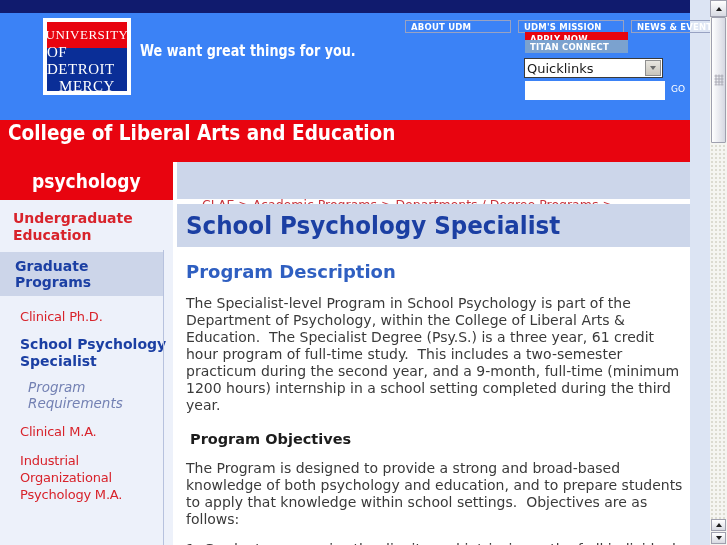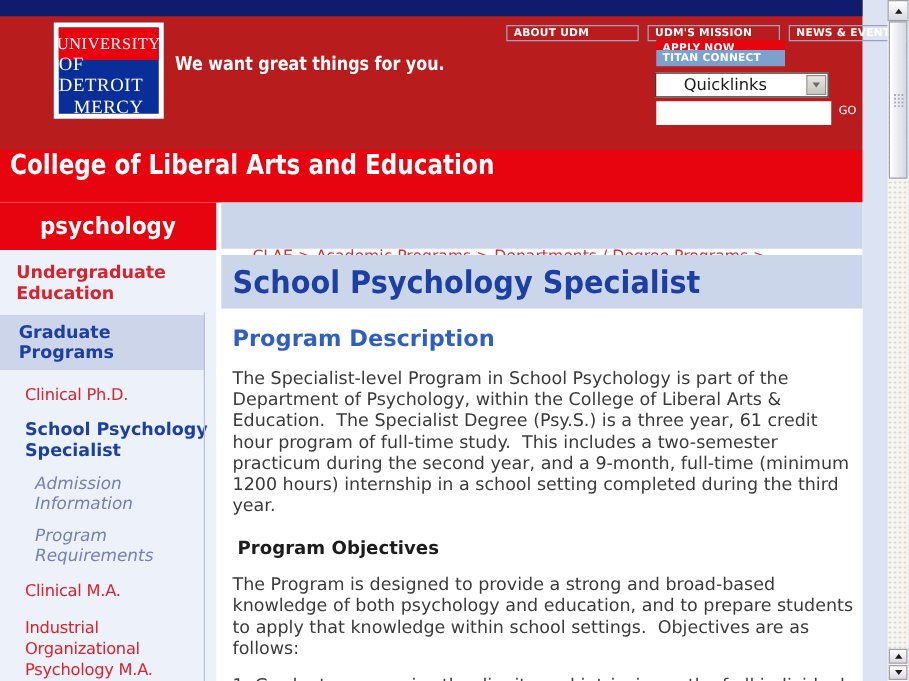--- a/index.html
+++ b/index.html
@@ -1,42 +1,42 @@
 <!DOCTYPE html>
 <html><head>
 <meta charset="utf-8">
 <style>
   html,body{margin:0;padding:0;background:#dce4f3;}
   #page{position:relative;width:727px;height:545px;background:#dce4f3;overflow:hidden;
         font-family:"DejaVu Sans",sans-serif;}
   
   .content-col{position:absolute;left:0;top:0;width:690px;height:545px;background:#ffffff;}
   
-  .header{position:absolute;left:0;top:0;width:690px;height:120px;background:#b91c1c;}
+  .header{position:absolute;left:0;top:0;width:690px;height:120px;background:#3b82f6;}
   .top-strip{position:absolute;left:0;top:0;width:690px;height:13px;background:#101b6e;}
   .logo{position:absolute;left:43px;top:18px;width:88px;height:77px;border:4px solid #ffffff;
         background:#0a2e97;box-sizing:border-box;cursor:pointer;}
   .logo-red{height:26px;background:#e8040f;display:flex;align-items:center;justify-content:center;}
   .logo-red span{color:#fff;font-family:"Liberation Serif",serif;font-size:13px;letter-spacing:.5px;}
   .logo-blue{height:43px;display:flex;flex-direction:column;align-items:center;justify-content:center;}
   .logo-blue span{color:#fff;font-family:"Liberation Serif",serif;font-size:15px;letter-spacing:.5px;line-height:17px;}
   .tagline{position:absolute;left:140px;top:42px;color:#ffffff;font-size:15px;font-weight:bold;
            transform:scaleX(.85);transform-origin:left center;white-space:nowrap;}
   .nav-col{position:absolute;left:405px;top:20px;display:flex;flex-direction:row;gap:7px;align-items:center;}
   .nav-btn{width:106px;height:13px;box-sizing:border-box;border:1px solid #98a2c2;color:#fff;
            font-size:8.5px;font-weight:bold;letter-spacing:.2px;display:flex;align-items:center;
            padding-left:5px;cursor:pointer;}
   .flat-btn{position:absolute;left:525px;width:103px;height:13px;color:#fff;font-size:8.5px;
             font-weight:bold;letter-spacing:.2px;display:flex;align-items:center;padding-left:5px;
             box-sizing:border-box;cursor:pointer;}
   .apply-btn{top:32px;background:#e8040f;}
   .titan-btn{top:40px;background:#7ba2cf;}
   .quicklinks{position:absolute;left:524px;top:58px;width:139px;height:20px;background:#fff;
               border:1px solid #3a3a3a;box-sizing:border-box;display:flex;align-items:center;cursor:pointer;}
-  .quicklinks-label{flex:1;padding-left:22px;font-size:13px;color:#1a1a1a;}
+  .quicklinks-label{flex:1;padding-left:2px;font-size:13px;color:#1a1a1a;}
   .quicklinks-btn{width:16px;height:16px;margin-right:1px;background:linear-gradient(#e8e6e0,#c9c5bb);
                   border:1px solid #8f8f8f;box-sizing:border-box;display:flex;align-items:center;justify-content:center;}
   .search-input{position:absolute;left:525px;top:81px;width:140px;height:19px;border:none;background:#fff;
                 box-sizing:border-box;font-size:12px;padding:0 4px;font-family:"DejaVu Sans",sans-serif;}
   .go-label{position:absolute;left:671px;top:84px;color:#fff;font-size:9px;font-weight:normal;cursor:pointer;}
   
   .college-banner{position:absolute;left:0;top:120px;width:690px;height:42px;background:#e8040f;
                   display:flex;align-items:flex-start;}
   .college-title{color:#fff;font-size:22px;font-weight:bold;margin-left:8px;white-space:nowrap;
                  transform:scaleX(.84);transform-origin:left center;}
@@ -157,21 +157,20 @@
       <p class="body-text">1. Graduates recognize the dignity and intrinsic worth of all individuals, and demonstrate respect for human diversity  and individual differences.</p>
     </div>
 
     <div class="sidebar">
       <ul class="side-list">
 
       <li class="side-item red-bold"><span>Undergraduate Education</span></li>
           <li class="side-item blue-bold-band"><span>Graduate Programs</span></li>
           <li class="side-item red"><span>Clinical Ph.D.</span></li>
           <li class="side-item blue-bold"><span>School Psychology Specialist</span></li>
-          <li class="side-item sub-italic"><span>Admission Information</span></li>
           <li class="side-item sub-italic"><span>Program Requirements</span></li>
           <li class="side-item red"><span>Clinical M.A.</span></li>
           <li class="side-item red"><span>Industrial Organizational Psychology M.A.</span></li>
         </ul>
     </div>
     <div class="side-divider"></div>
 
   </div>
 
   <div class="scrollbar">

